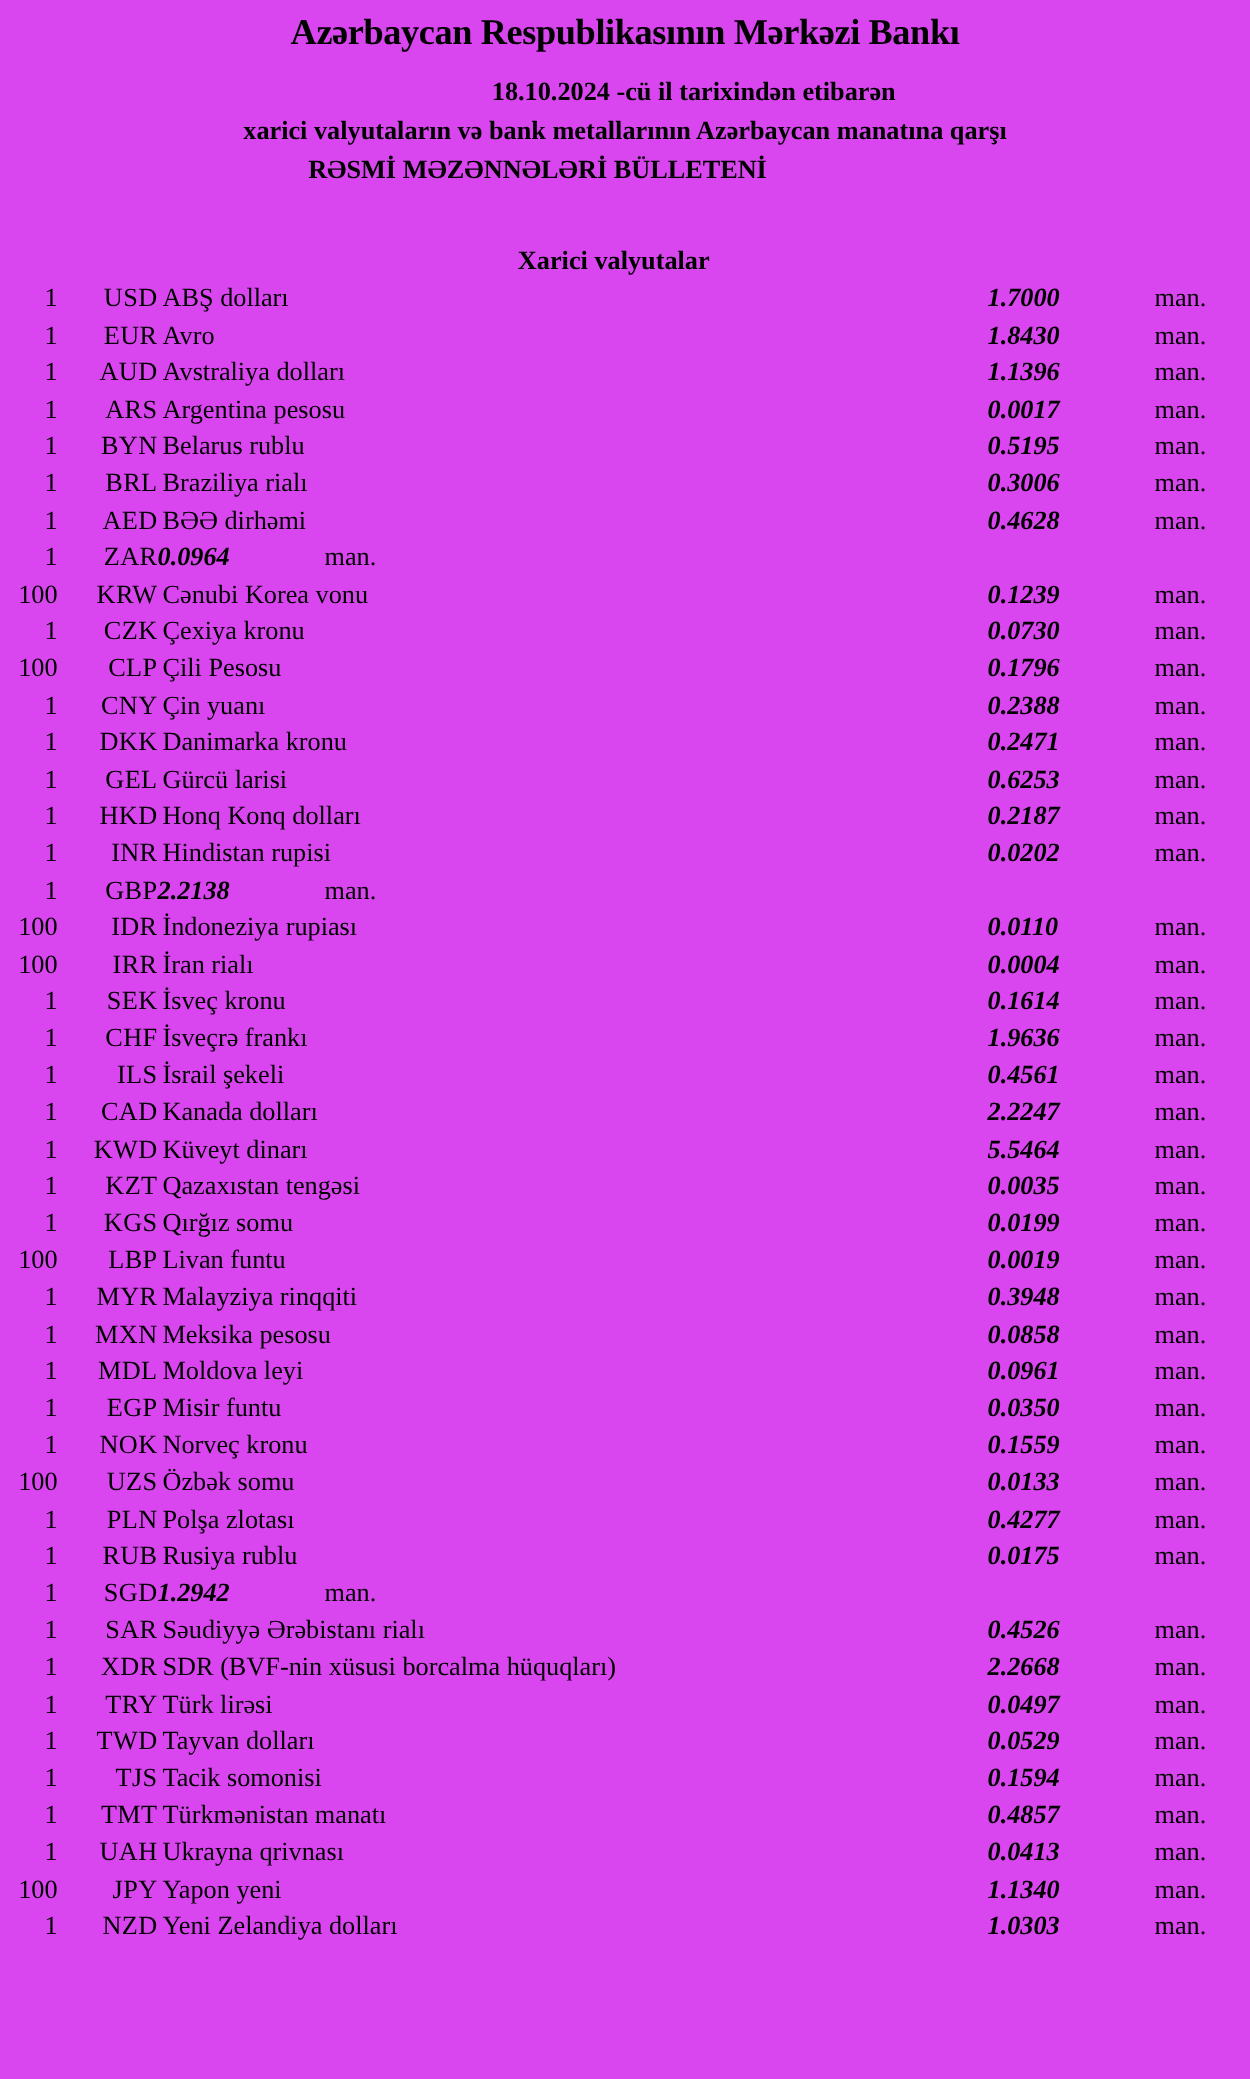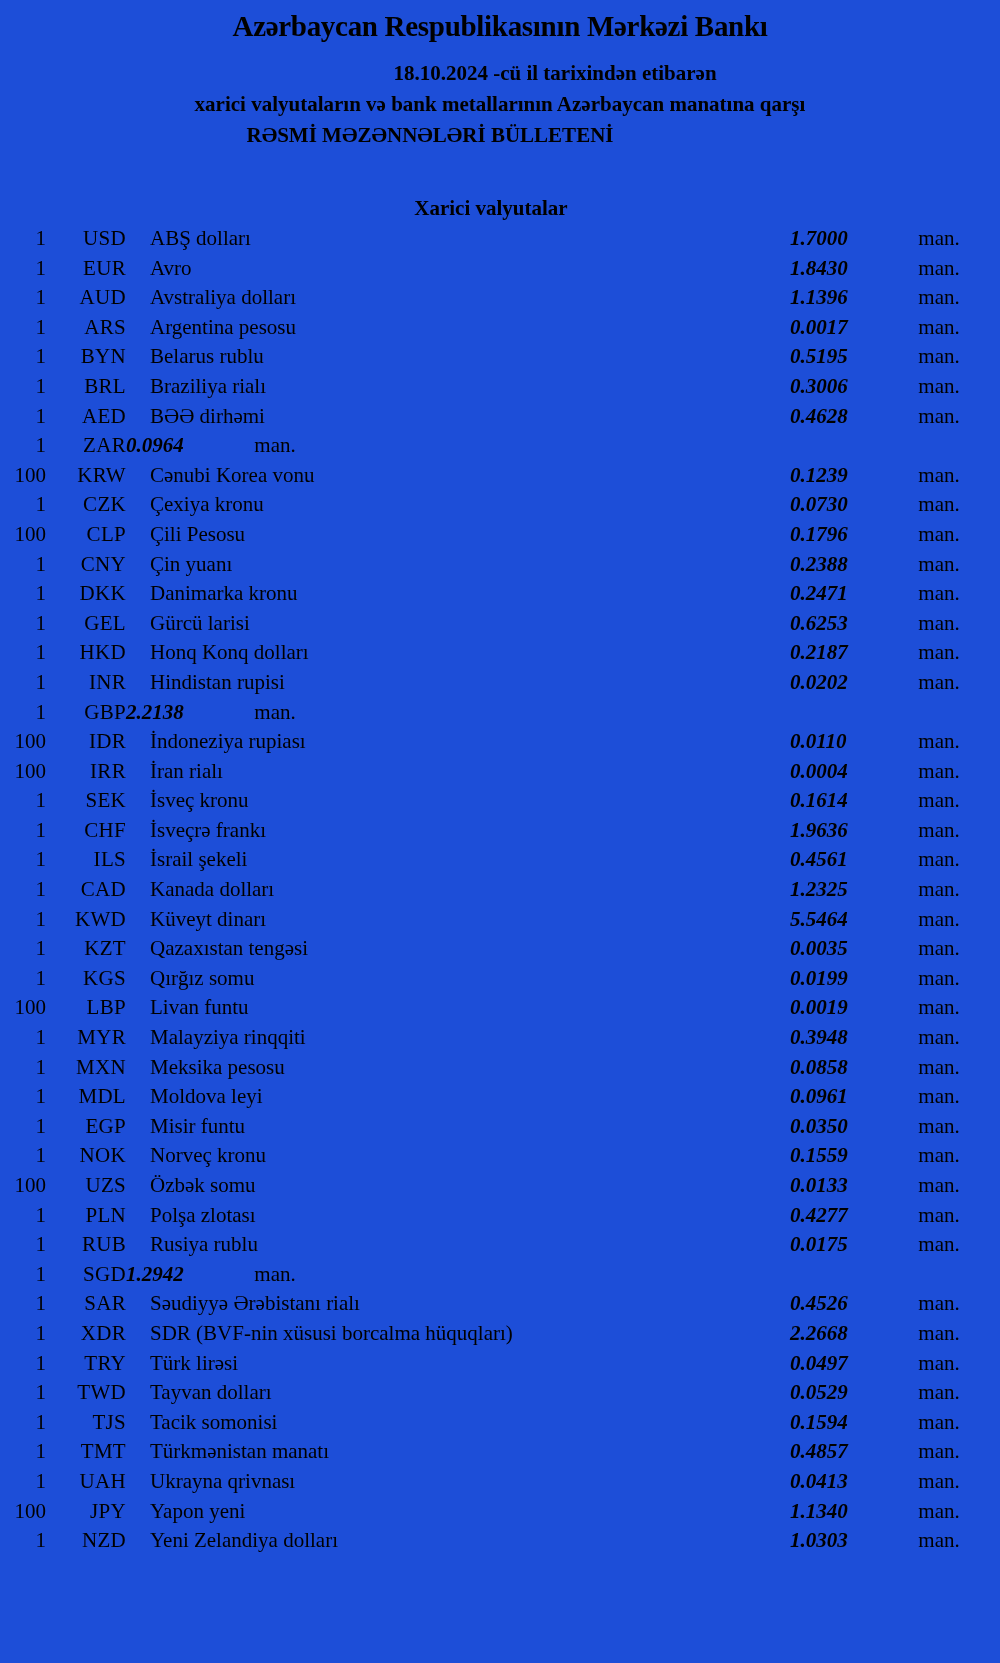--- a/index.html
+++ b/index.html
@@ -6,21 +6,21 @@
     margin: 0;
     padding: 0;
     background: #ffffff;
     color: #000000;
     font-family: "Liberation Serif", "DejaVu Serif", serif;
   }
   .page {
     position: relative;
     width: 1000px;
     height: 1663px;
-    background: #1d4ed8;
+    background: #d946ef;
     overflow: hidden;
     margin: 0 auto;
   }
   .bulletin-header { text-align: center; }
   .bank-name {
     margin: 8px 0 0 0;
     font-size: 29px;
     font-weight: bold;
     line-height: 36px;
     letter-spacing: -0.3px;
@@ -60,23 +60,23 @@
   .rate-row {
     display: flex;
     align-items: baseline;
     height: 29.6px;
     line-height: 29.6px;
     font-size: 21px;
     padding-right: 35px;
   }
   .qty   { width: 46px;  text-align: right; flex: none; }
   .code  { width: 72px;  margin-left: 8px; text-align: right; flex: none; letter-spacing: 0.3px; }
-  .name  { flex: 1 1 auto; margin-left: 24px; text-align: left; white-space: nowrap; overflow: hidden; }
+  .name  { flex: 1 1 auto; margin-left: 4px; text-align: left; white-space: nowrap; overflow: hidden; }
   .rate  { width: 105px; text-align: left; flex: none; font-weight: bold; font-style: italic; }
-  .unit  { width: 52px;  margin-left: 18px; text-align: center; flex: none; }
+  .unit  { width: 52px;  margin-left: 18px; text-align: right; flex: none; }
 </style>
 </head>
 <body>
 
 <div class="page">
   <header class="bulletin-header">
     <h1 class="bank-name">Azərbaycan Respublikasının Mərkəzi Bankı</h1>
     <div class="date-line">18.10.2024 -cü il tarixindən etibarən</div>
     <div class="subtitle-line">xarici valyutaların və bank metallarının Azərbaycan manatına qarşı</div>
     <div class="bulletin-title">RƏSMİ MƏZƏNNƏLƏRİ BÜLLETENİ</div>
@@ -234,21 +234,21 @@
     <span class="qty">1</span>
     <span class="code">ILS</span>
     <span class="name">İsrail şekeli</span>
     <span class="rate">0.4561</span>
     <span class="unit">man.</span>
   </div>
       <div class="rate-row">
     <span class="qty">1</span>
     <span class="code">CAD</span>
     <span class="name">Kanada dolları</span>
-    <span class="rate">1.2325</span>
+    <span class="rate">2.2247</span>
     <span class="unit">man.</span>
   </div>
       <div class="rate-row">
     <span class="qty">1</span>
     <span class="code">KWD</span>
     <span class="name">Küveyt dinarı</span>
     <span class="rate">5.5464</span>
     <span class="unit">man.</span>
   </div>
       <div class="rate-row">

